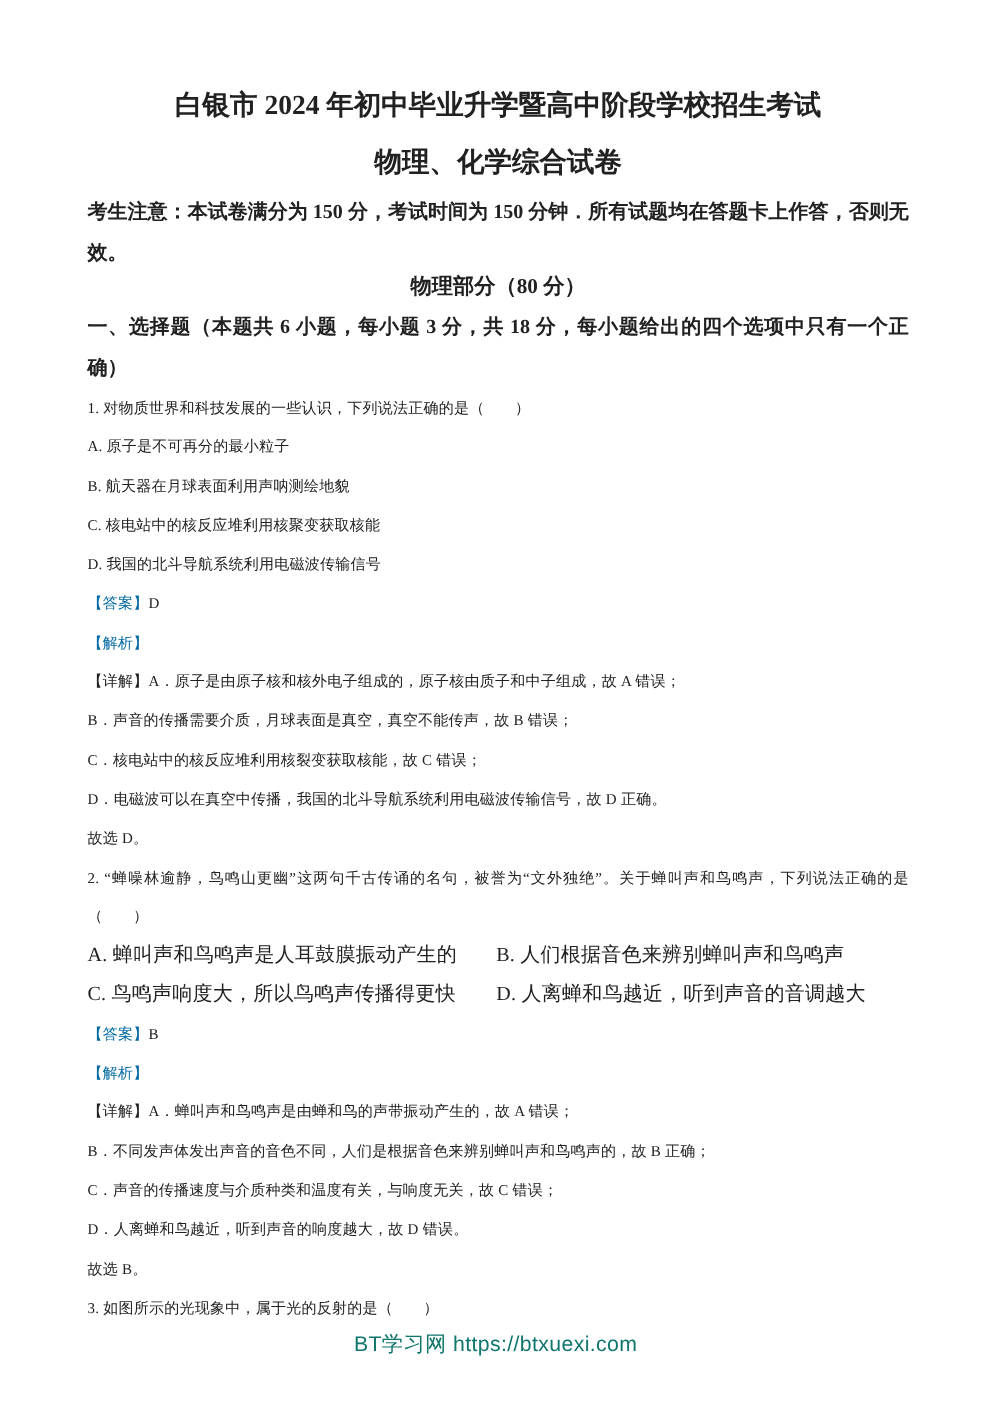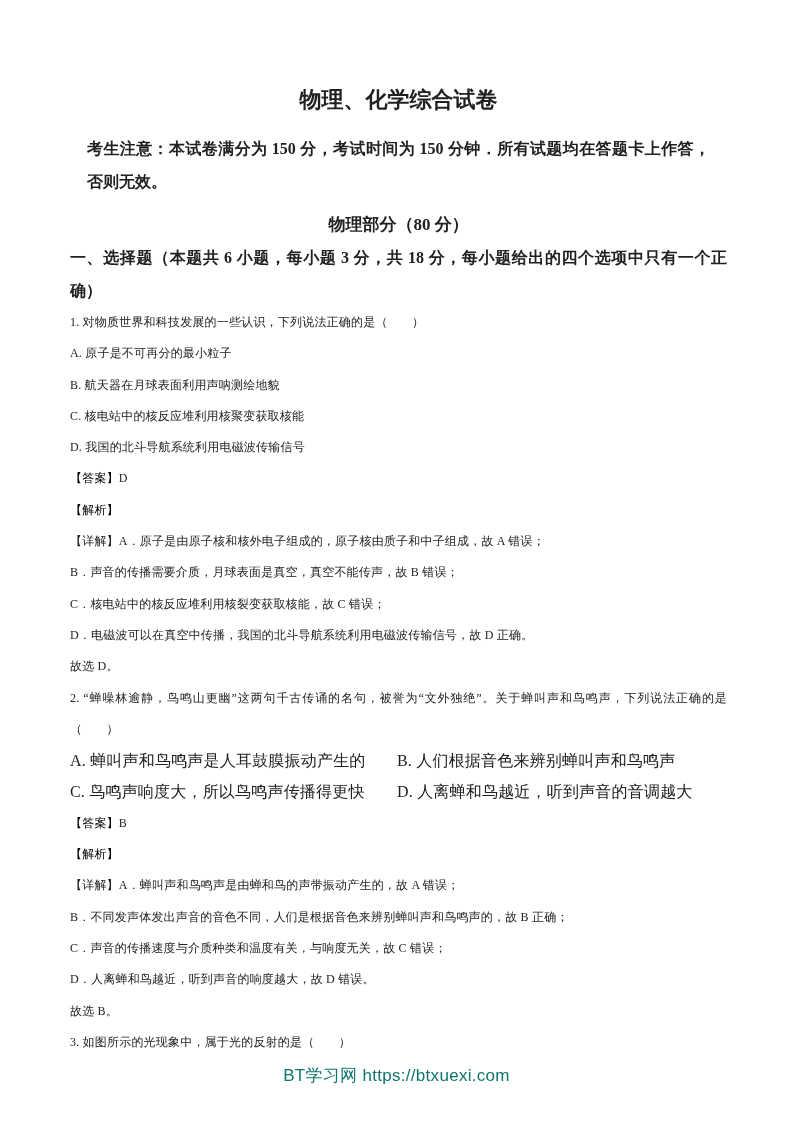--- a/index.html
+++ b/index.html
@@ -18,51 +18,52 @@
   .exam-title {
     font-size: 22px; font-weight: bold; text-align: center;
     line-height: 30px; margin: 0 0 16px 0;
   }
   .exam-subtitle {
     font-size: 22px; font-weight: bold; text-align: center;
     line-height: 30px; margin: 16px 0 8px 0;
   }
   .notice {
     font-size: 16px; font-weight: bold; line-height: 33px;
-    text-align: justify; margin: 17px;
+    text-align: justify; margin: 0;
   }
   .part-title {
     font-size: 17px; font-weight: bold; text-align: center;
     line-height: 33px; margin: -7px 0 0 0;
   }
   .section-heading {
     font-size: 16px; font-weight: bold; line-height: 33px;
     text-align: justify; margin: 0;
   }
   .para {
     font-size: 12px; line-height: 31.3px; margin: 0;
     text-align: justify; letter-spacing: 0.2px;
   }
   .opt-grid {
     display: grid; grid-template-columns: 327px 1fr;
     font-size: 16px; line-height: 31.3px; letter-spacing: 0.2px;
   }
-  .label-blue { color: #000000; }
+  .label-blue { color: #0369a1; }
   .footer-watermark {
     position: absolute; left: 0; right: 0; top: 1064px;
     text-align: center; font-family: "Liberation Sans", "DejaVu Sans", sans-serif;
     font-size: 17px; color: #0f766e; letter-spacing: 0.3px;
   }
 </style>
 </head>
 <body>
 
 <div class="page">
   <div class="content">
 
+    <h1 class="exam-title">白银市 2024 年初中毕业升学暨高中阶段学校招生考试</h1>
     <h2 class="exam-subtitle">物理、化学综合试卷</h2>
 
     <p class="notice">考生注意：本试卷满分为 150 分，考试时间为 150 分钟．所有试题均在答题卡上作答，否则无效。</p>
 
     <p class="part-title">物理部分（80 分）</p>
 
     <p class="section-heading">一、选择题（本题共 6 小题，每小题 3 分，共 18 分，每小题给出的四个选项中只有一个正确）</p>
 
     <p class="para">1. 对物质世界和科技发展的一些认识，下列说法正确的是（　　）</p>
     <p class="para">A. 原子是不可再分的最小粒子</p>

